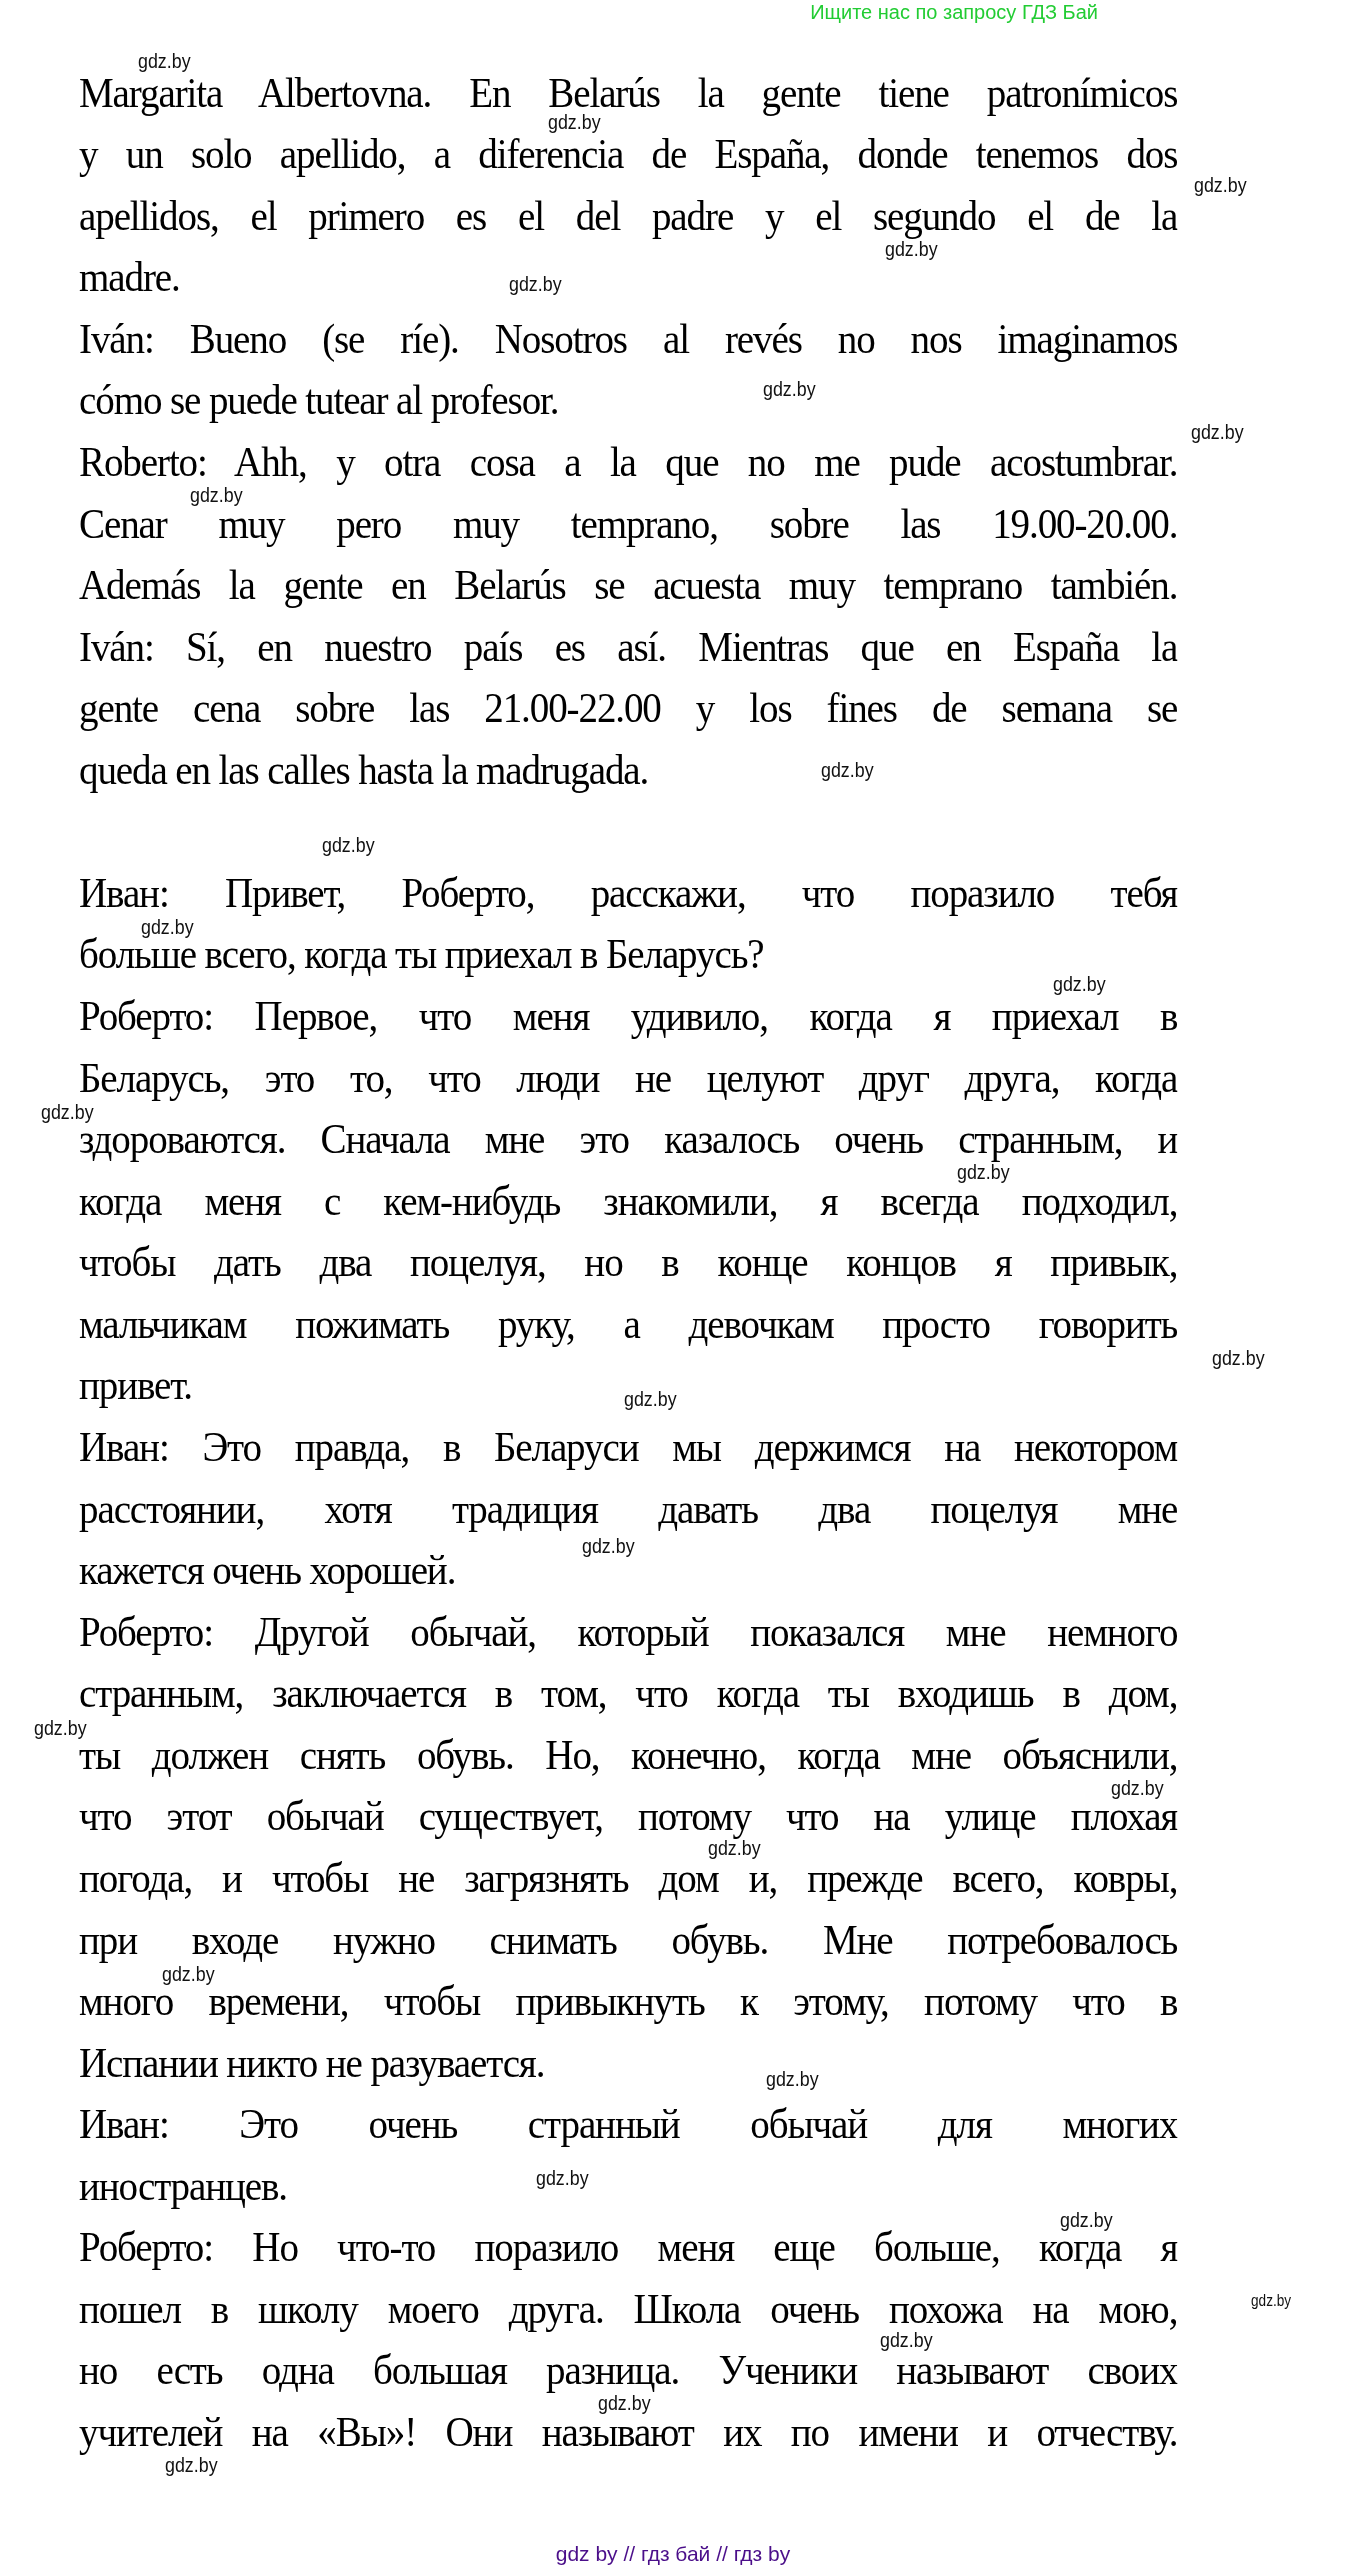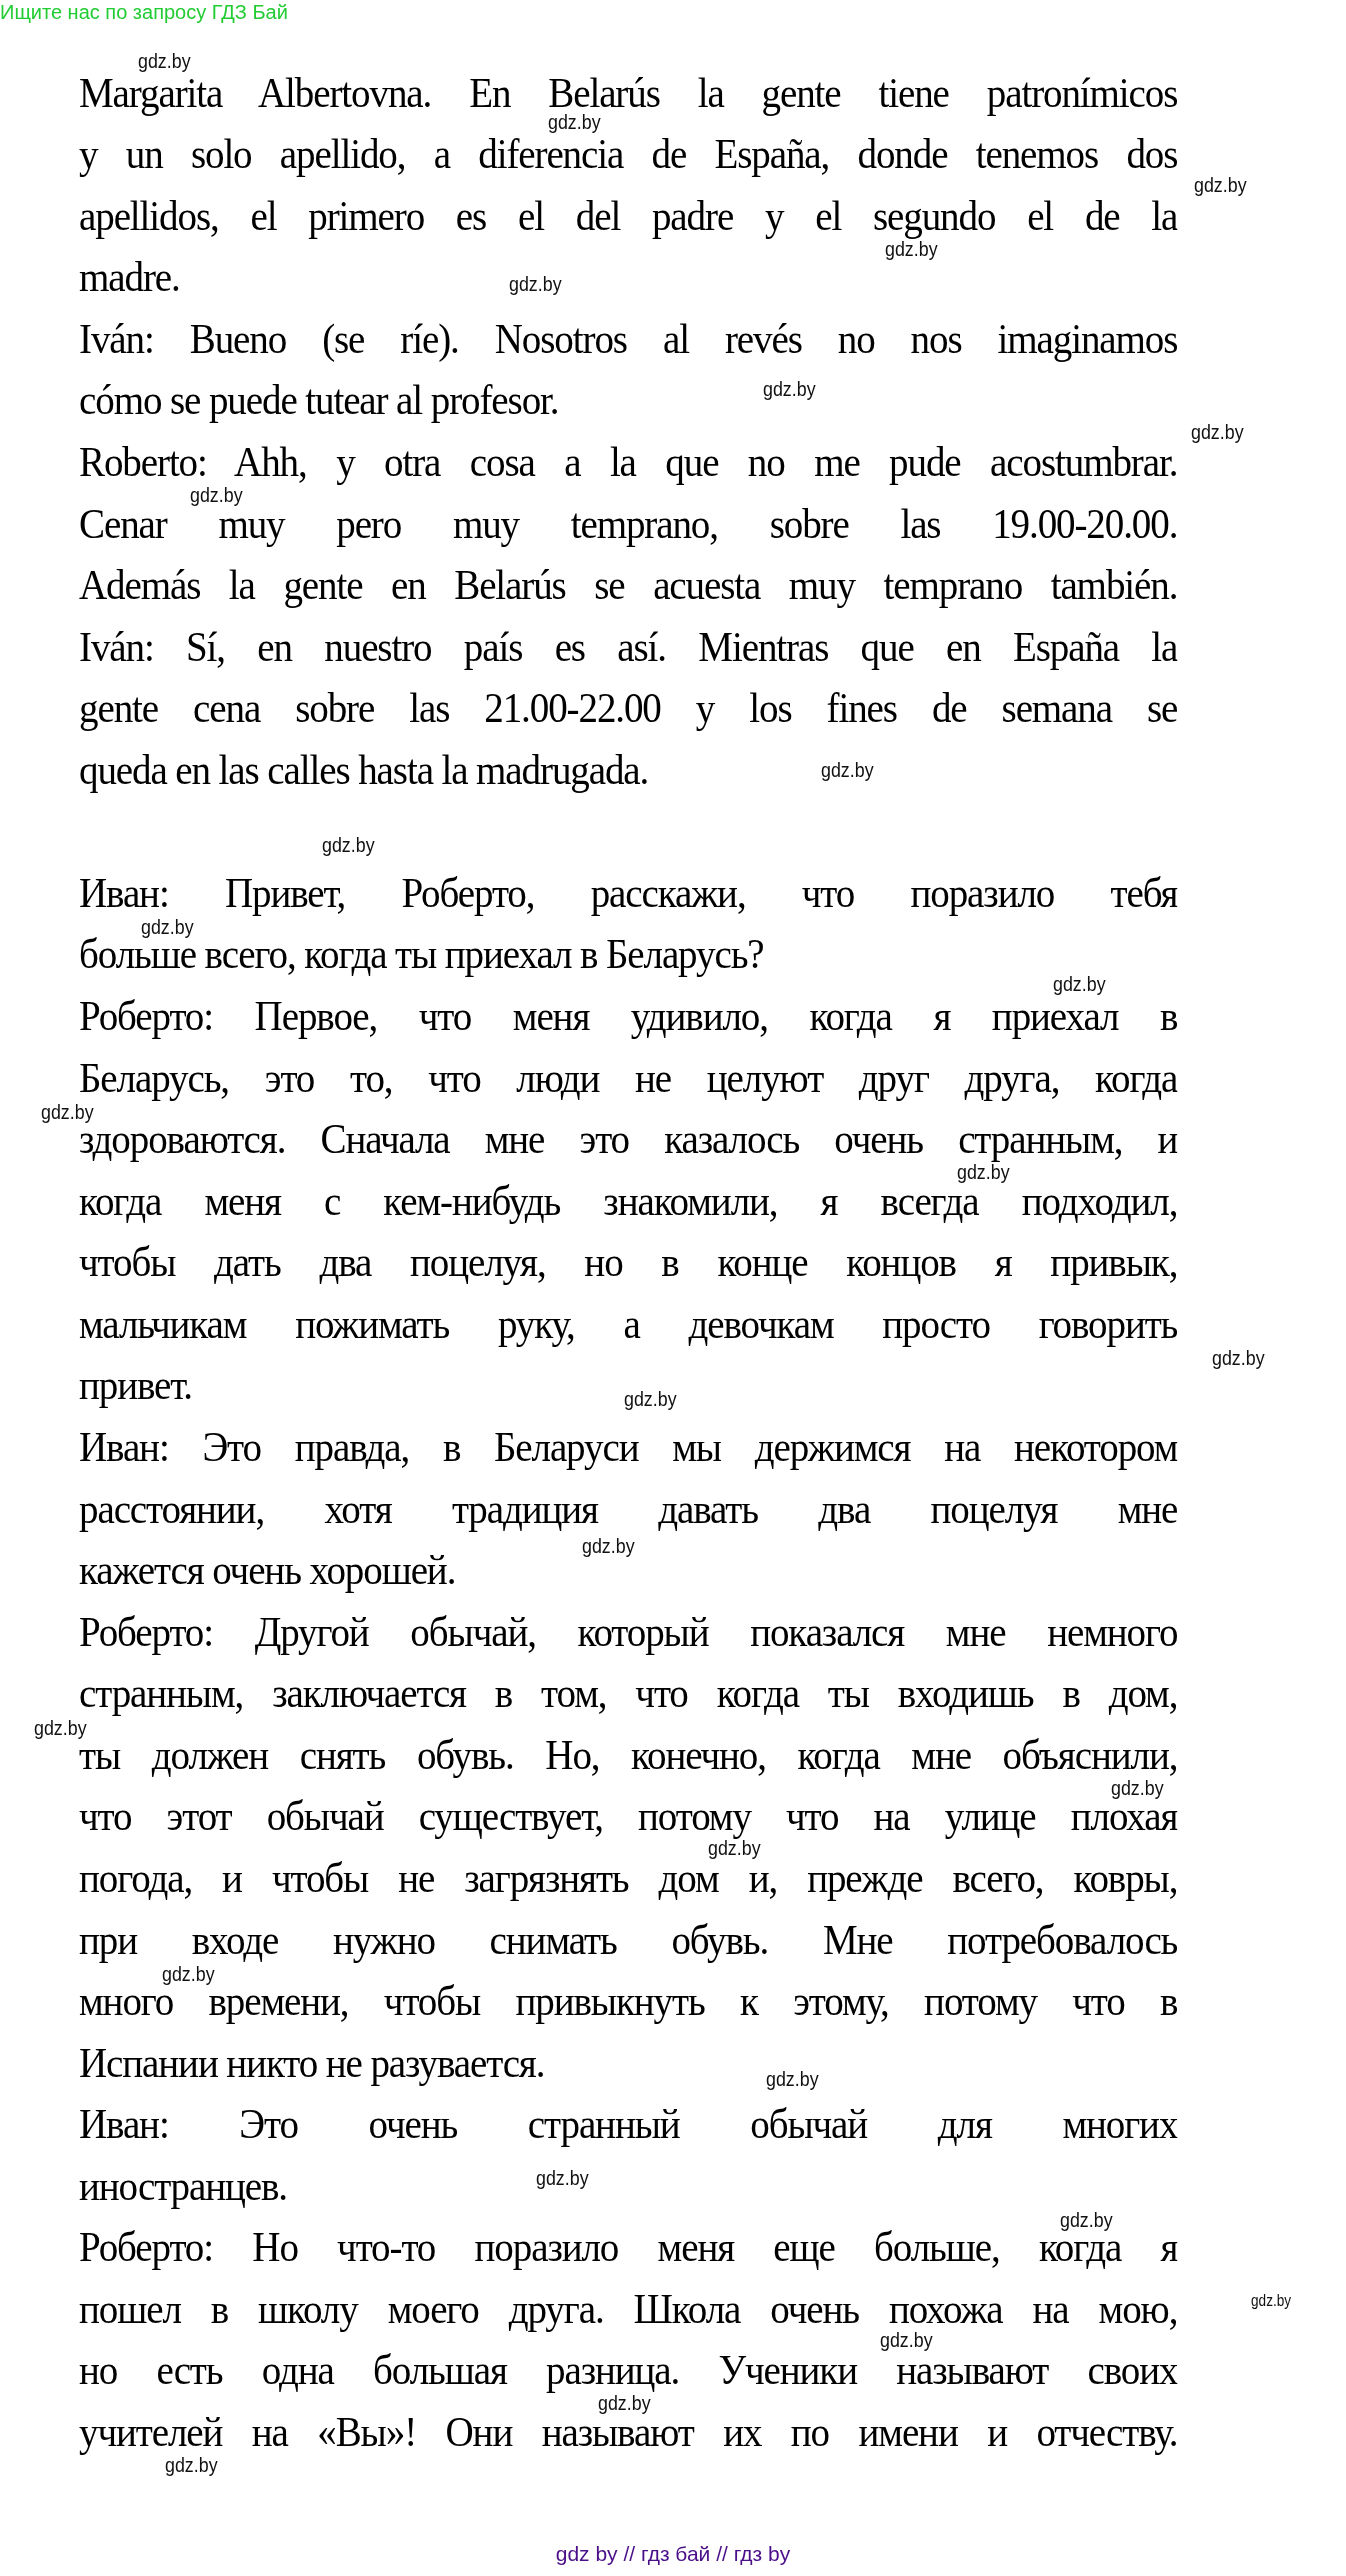--- a/index.html
+++ b/index.html
@@ -1,19 +1,19 @@
 <!DOCTYPE html>
 <html style="font-size:13px"><head>
 <meta charset="utf-8">
 <style>
   html, body { margin: 0; padding: 0; background: #ffffff; }
   body { width: 1346px; height: 2576px; position: relative; overflow: hidden; }
   .header {
     position: absolute; top: 0; left: 0; width: 1098px; height: 24px;
-    text-align: left; font-family: "Liberation Sans", sans-serif;
+    text-align: right; font-family: "Liberation Sans", sans-serif;
     font-size: 20px; line-height: 24px; color: #22cc33;
   }
   .footer {
     position: absolute; top: 2538px; left: 0; width: 1346px; height: 32px;
     text-align: center; font-family: "Liberation Sans", sans-serif;
     font-size: 21px; line-height: 32px; color: #4b0f8a;
   }
   .line {
     position: absolute; left: 79px; width: 1181px; height: 62px;
     font-family: "Liberation Serif", serif; font-size: 42px; line-height: 62px;

